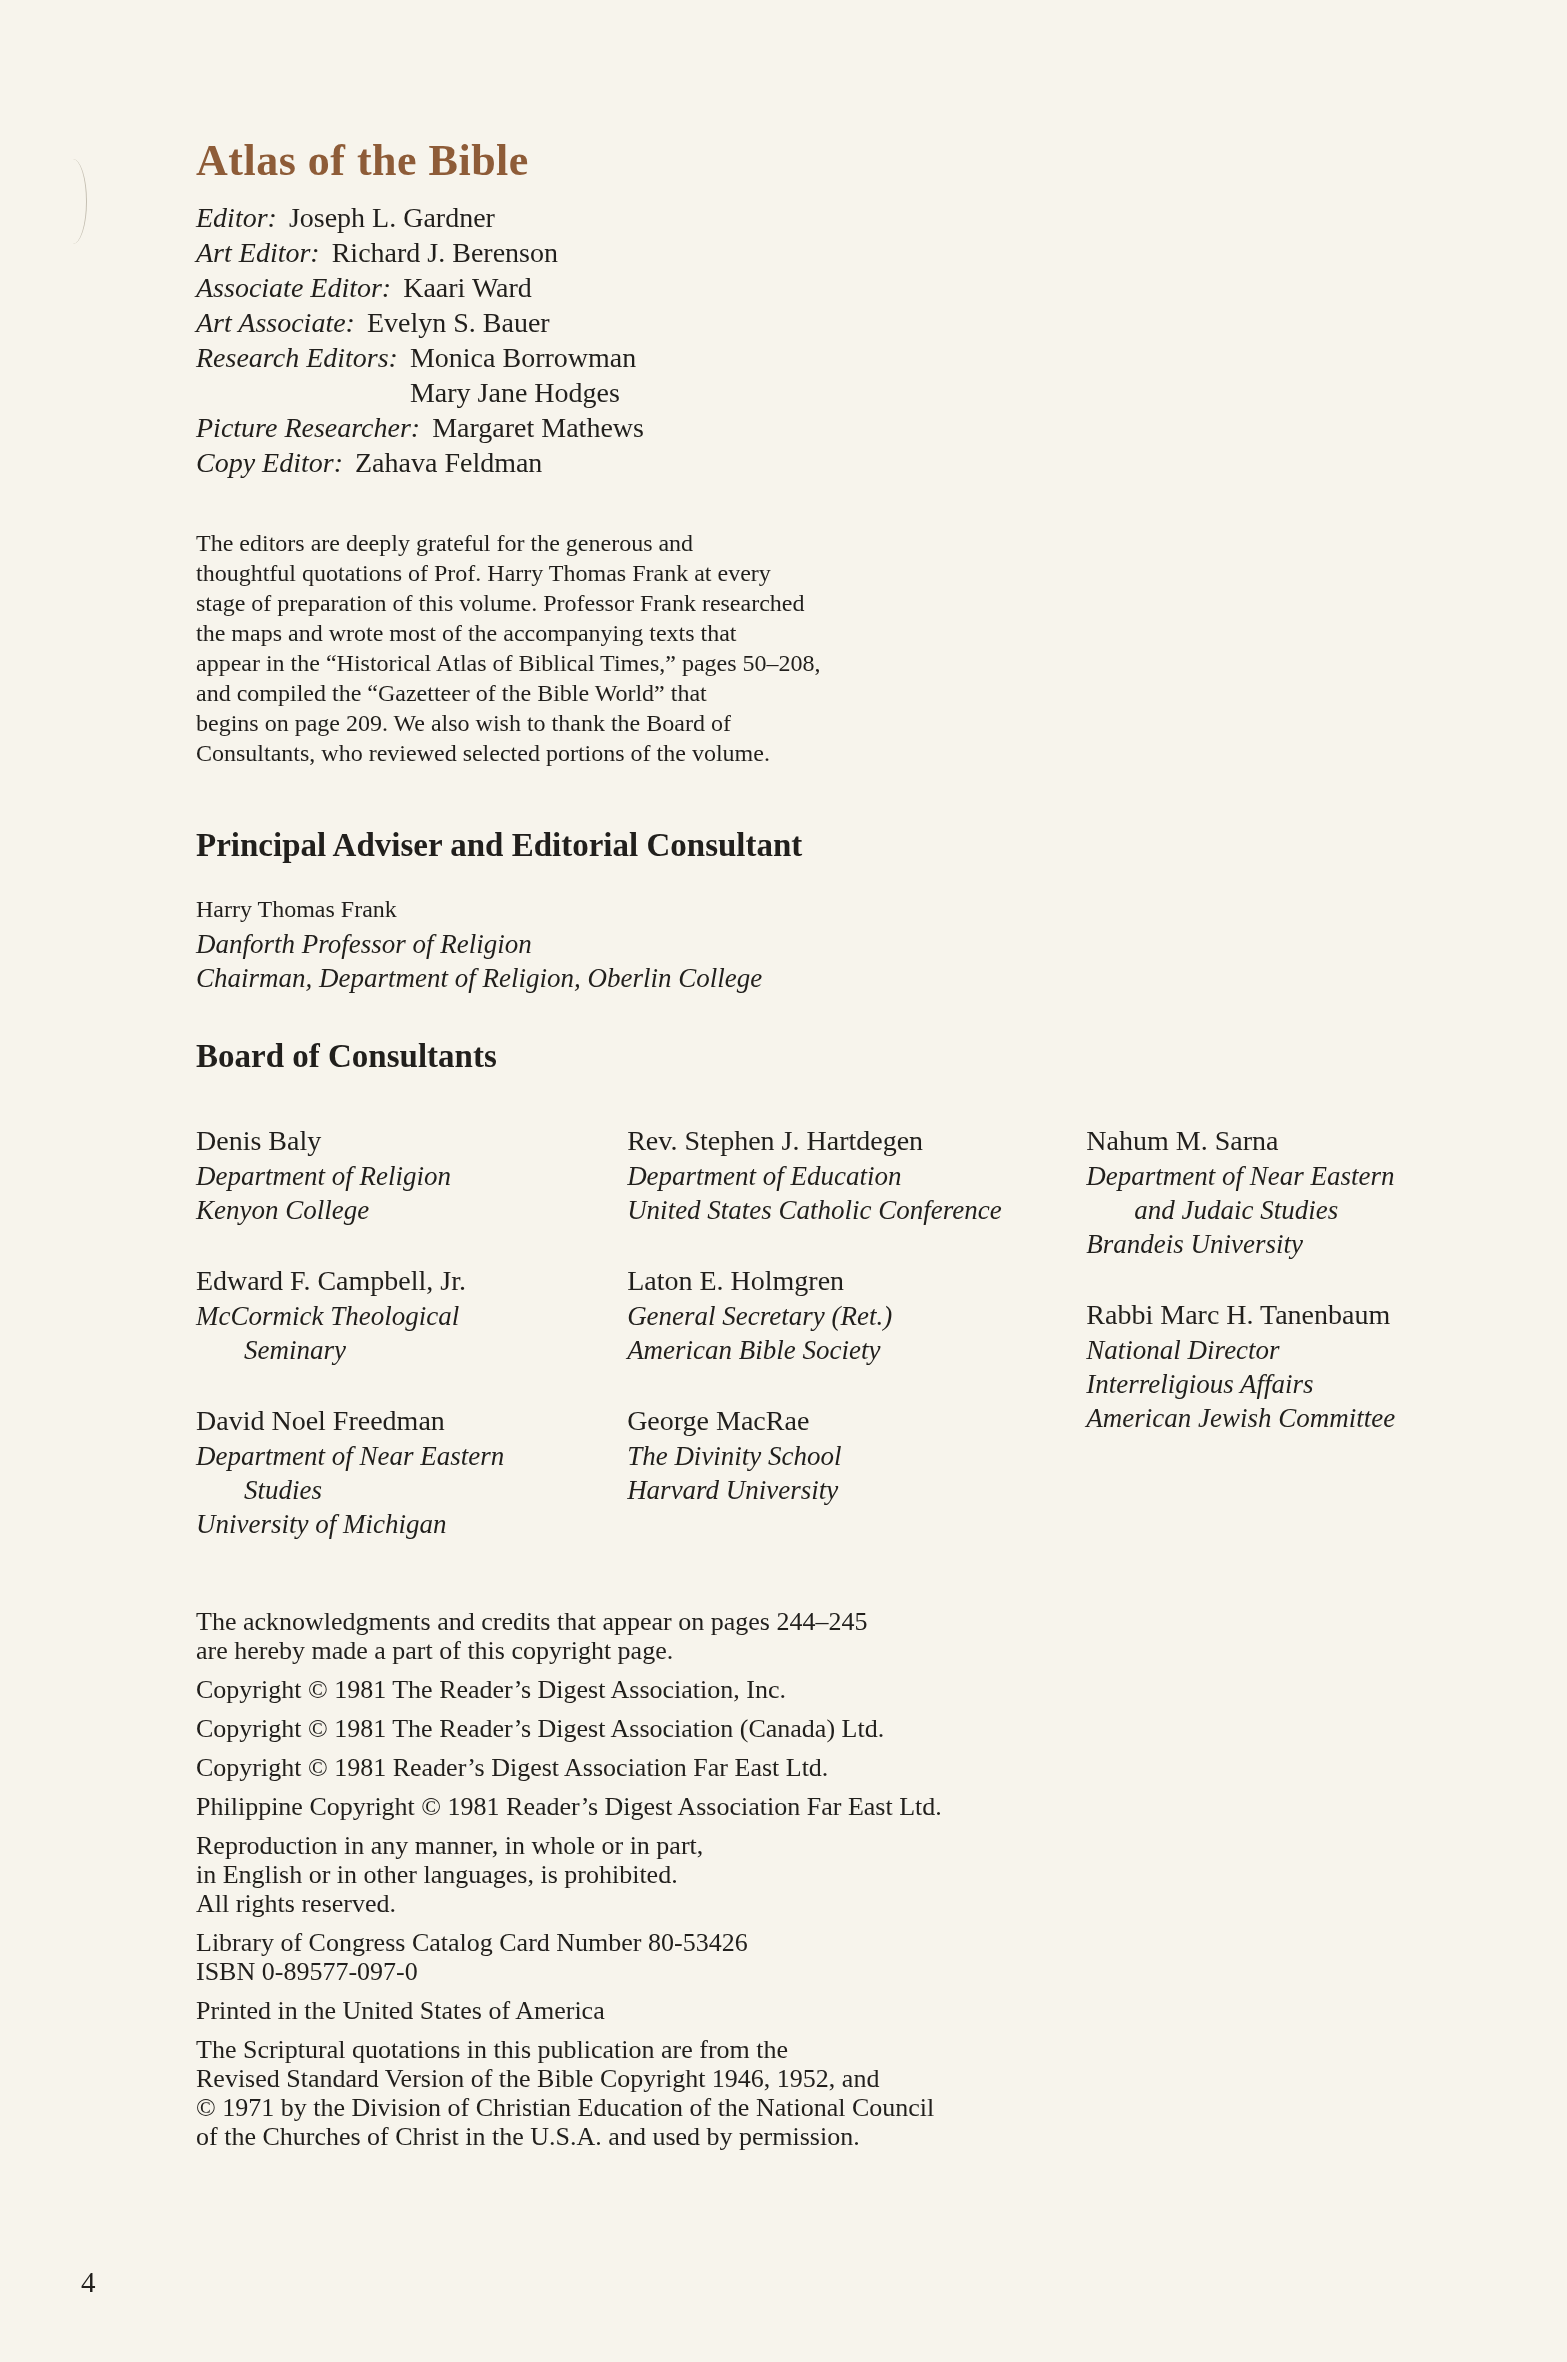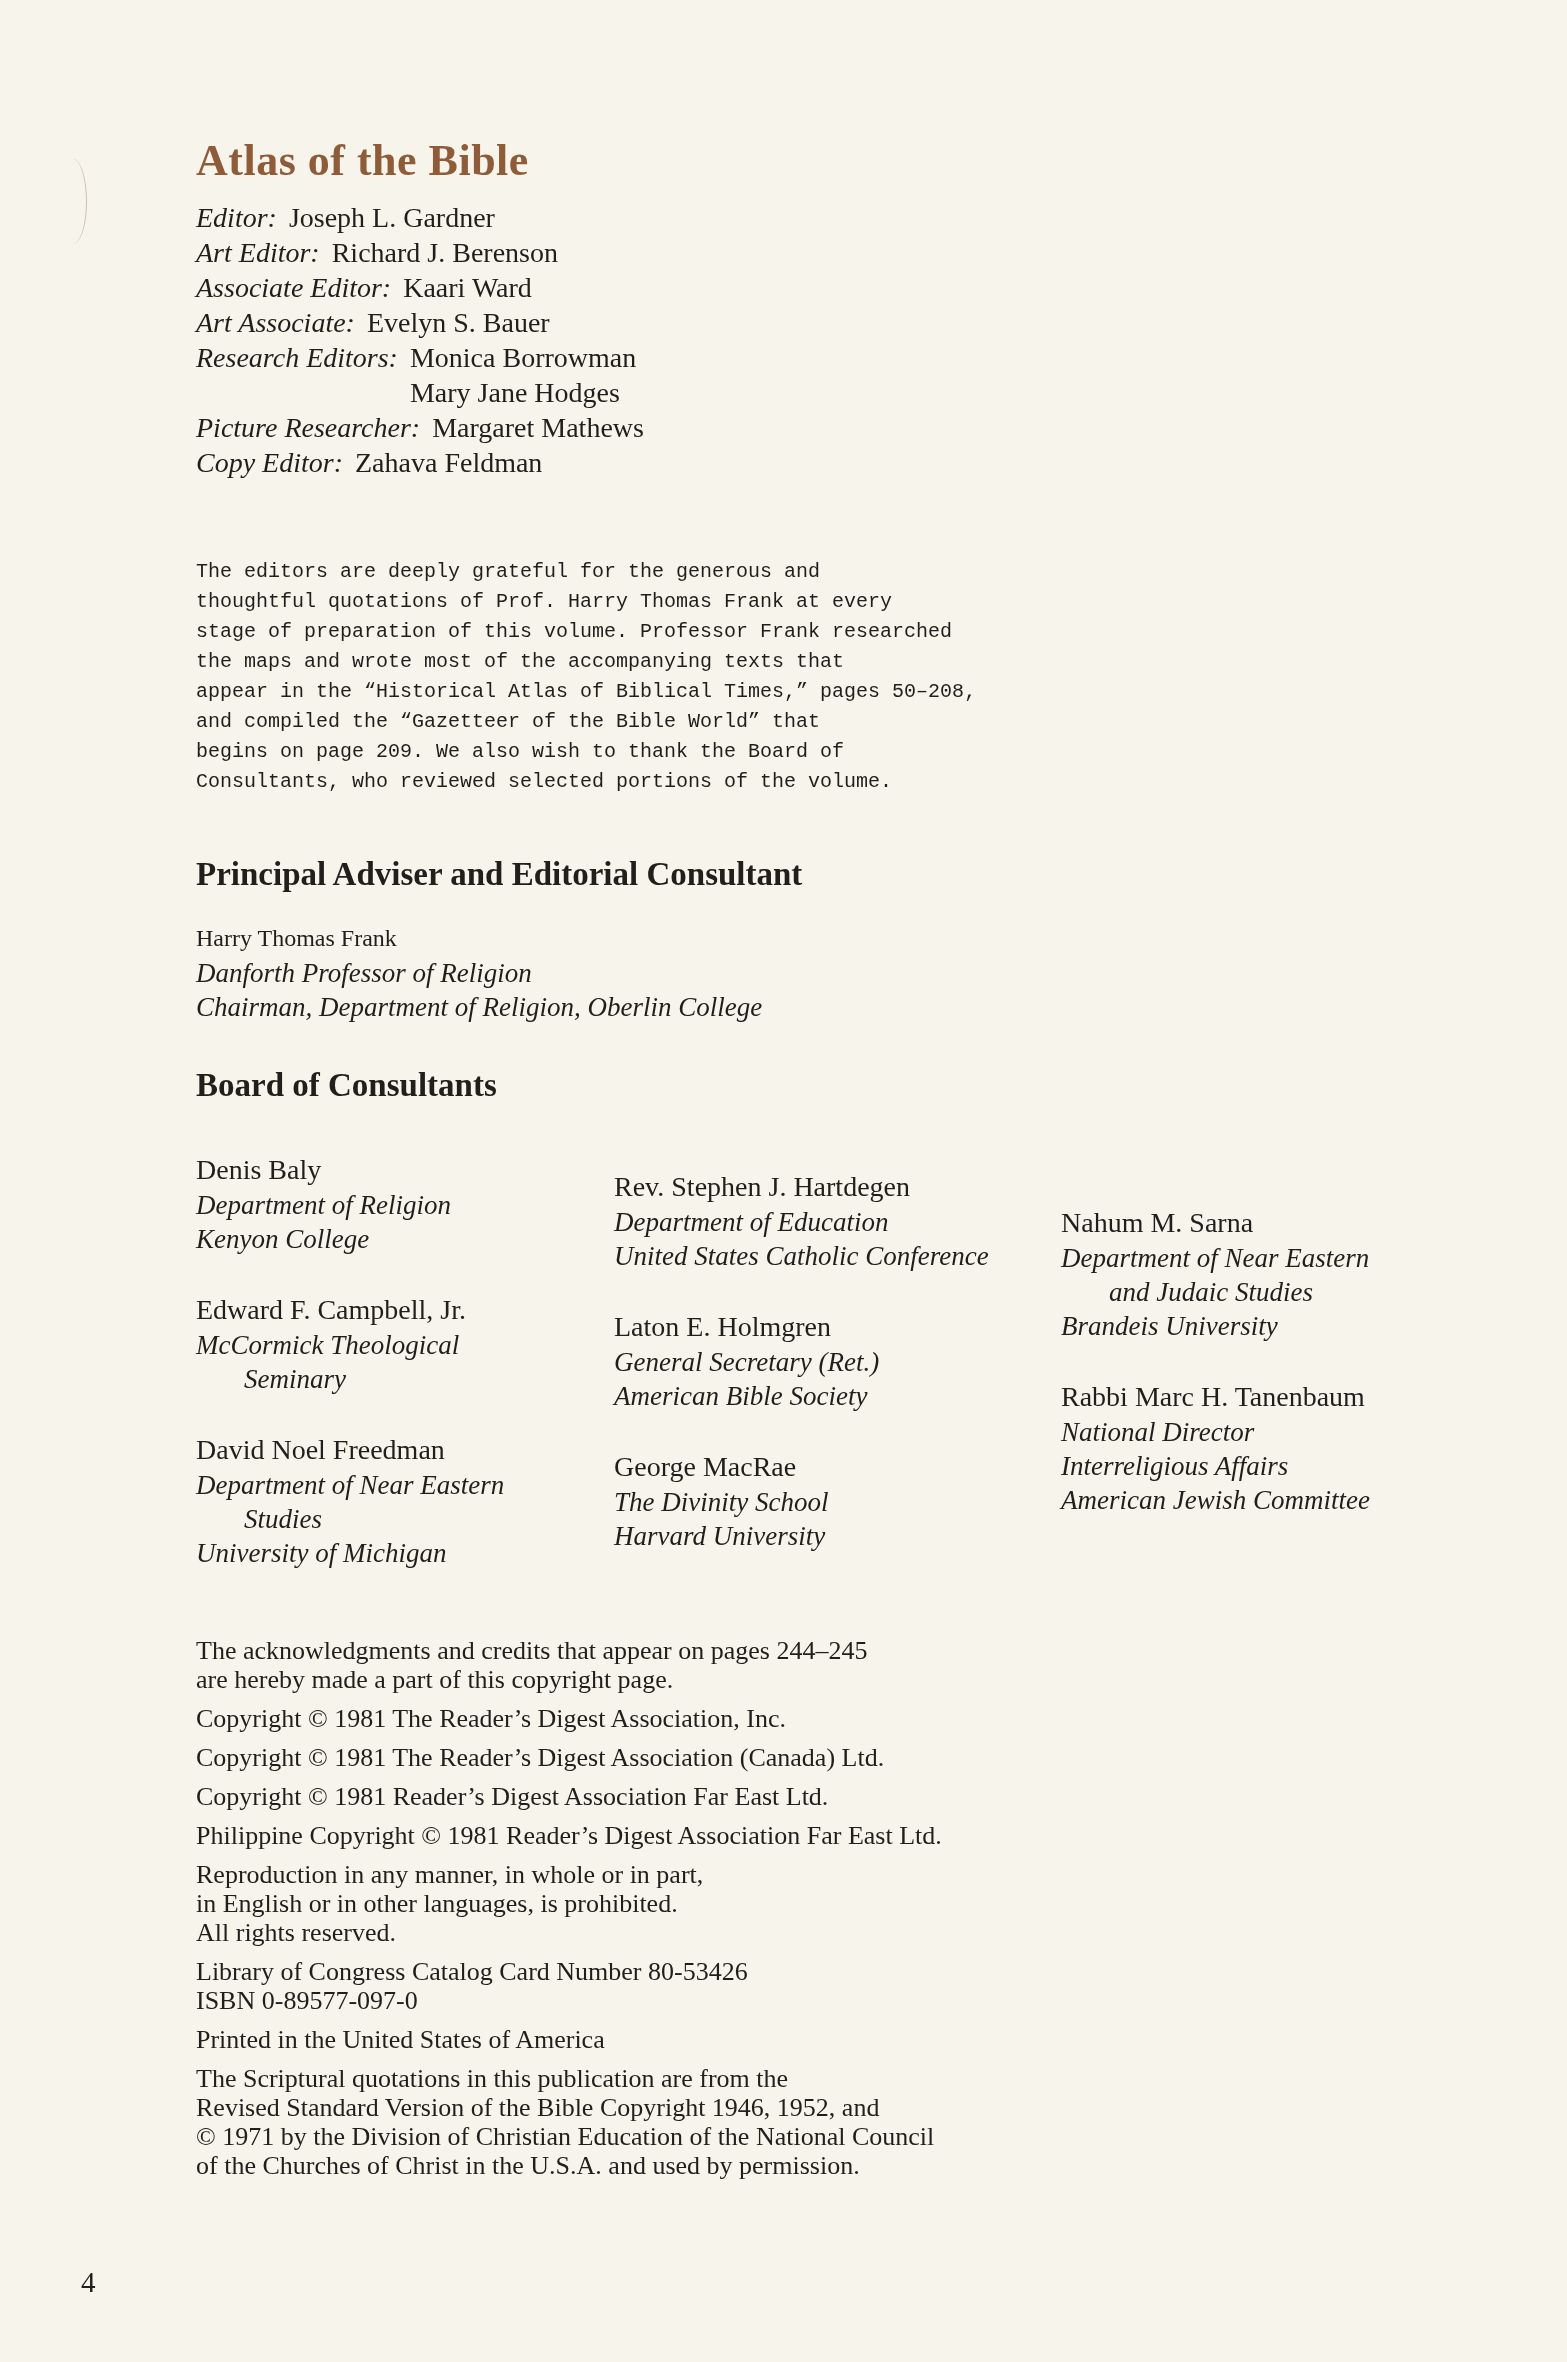--- a/index.html
+++ b/index.html
@@ -32,31 +32,31 @@
     line-height: 52px;
     font-weight: 700;
     color: var(--accent);
     letter-spacing: 0.5px;
   }
   .credits { margin-top: 13px; font-size: 28px; }
   .credit-row { display: flex; line-height: 35px; }
   .credit-role { font-style: italic; margin-right: 12px; white-space: nowrap; }
   .credit-names div { white-space: nowrap; }
   
-  .ack { margin-top: 77px; font-size: 20px; font-family: Liberation Mono, monospace; }
+  .ack { margin-top: 48px; font-size: 24px; }
   .ack div { line-height: 30px; white-space: nowrap; }
   
   .section-heading { font-size: 33px; line-height: 41px; }
   .heading-adviser { margin-top: 57px; }
   .heading-board { margin-top: 41px; }
   
   .adviser-name { margin-top: 26px; font-size: 24px; line-height: 35px; }
   .adviser-titles div { font-style: italic; font-size: 27px; line-height: 34px; }
   
-  .columns { display: flex; margin-top: 46px; align-items: center; }
+  .columns { display: flex; margin-top: 46px; align-items: flex-start; gap: 26px; }
   .col-0 { width: 418px; }
   .col-1 { width: 447px; }
   .col-2 { width: 434px; }
   .entry { margin-bottom: 36px; }
   .entry:last-child { margin-bottom: 0; }
   .entry-name { font-size: 28px; line-height: 36px; }
   .entry-affils div { font-style: italic; font-size: 27px; line-height: 34px; white-space: nowrap; }
   .entry-affils div.indent { padding-left: 48px; }
   
   .colophon { margin-top: 66px; font-size: 26px; }

